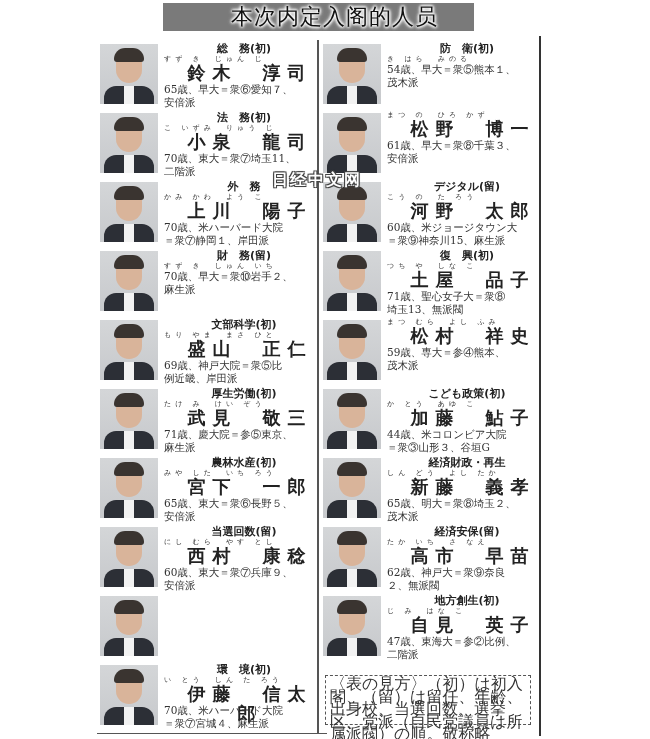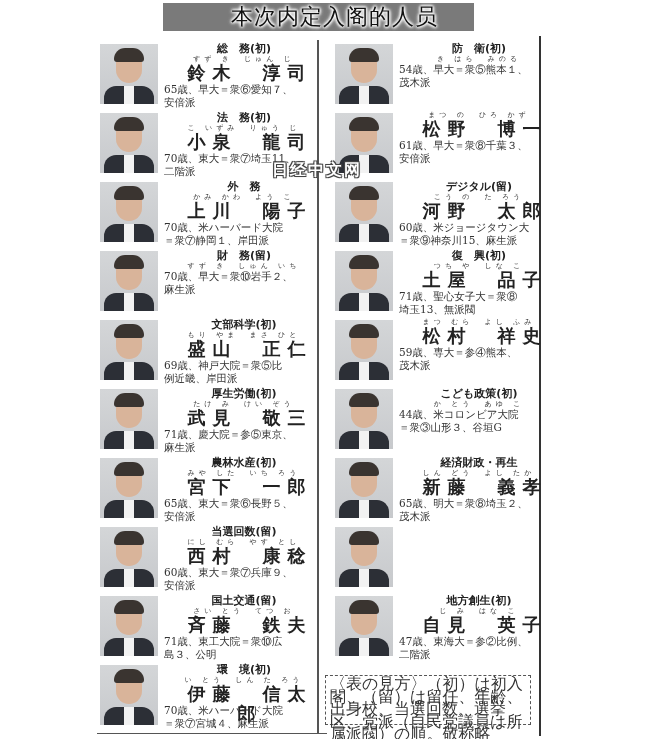--- a/index.html
+++ b/index.html
@@ -4,39 +4,39 @@
 <style>
   html, body { margin:0; padding:0; }
   body { width:650px; height:739px; background:#ffffff; position:relative; overflow:hidden;
          font-family:"DejaVu Serif","Liberation Serif",serif; color:#222; }
   .title-bar { position:absolute; left:163px; top:3px; width:311px; height:28px; background:#7a7a7a; }
   .title-text { position:absolute; left:0; right:0; top:0; height:28px; line-height:28px; text-align:center;
         font-family:"DejaVu Sans","Liberation Sans",sans-serif; font-size:22px; color:#111;
         text-shadow: 0 0 3px #fff, 0 0 3px #fff, 0 0 3px #fff, 0 0 4px #fff, 0 0 4px #fff; letter-spacing:1px;margin-left:32px; }
   .col { position:absolute; top:42px; width:222px; }
   .col-left { left:100px; }
-  .col-right { left:335px; }
+  .col-right { left:323px; }
   .divider { position:absolute; left:317px; top:40px; width:2px; height:693px; background:#555; }
   .right-edge { position:absolute; left:539px; top:36px; width:2px; height:700px; background:#333; }
   .bottom-line { position:absolute; left:97px; top:733px; width:230px; height:1px; background:#555; }
   .entry { position:relative; height:69px; }
   .photo { position:absolute; left:0; top:2px; width:58px; height:60px; background:linear-gradient(#d4d6d8,#c7c9cc); overflow:hidden; }
   .photo .head { position:absolute; left:16px; top:7px; width:26px; height:32px; border-radius:13px 13px 14px 14px; background:#d9b49a; }
   .photo .hair { position:absolute; left:14px; top:4px; width:30px; height:14px; border-radius:15px 15px 4px 4px; background:#3a3430; }
   .photo .body { position:absolute; left:4px; top:42px; width:50px; height:24px; border-radius:12px 12px 0 0; background:#2c2f36; }
   .photo .shirt { position:absolute; left:24px; top:42px; width:10px; height:20px; background:#f2f2f2; }
   .text { position:absolute; left:64px; top:0; width:160px; }
   .post { text-align:center; font-size:11px; font-weight:bold; height:13px; line-height:13px;
           font-family:"DejaVu Sans","Liberation Sans",sans-serif; }
-  .ruby { text-align:center; font-size:7px; height:8px; line-height:8px; letter-spacing:4px; color:#333; }
+  .ruby { font-size:7px; height:8px; line-height:8px; letter-spacing:4px; color:#333; }
   .name { text-align:center; font-size:18px; height:20px; line-height:20px; letter-spacing:7px; font-weight:bold;margin-left:12px; }
   .bio { font-size:10.5px; line-height:13px; color:#333; white-space:pre-line; }
   .note { position:absolute; left:325px; top:675px; width:206px; height:50px; border:1px dashed #555;
           font-size:16px; line-height:12.6px; padding:2px 4px; box-sizing:border-box; color:#333; }
-  .watermark { position:absolute; left:272px; top:160px; font-family:Liberation Sans, sans-serif;
+  .watermark { position:absolute; left:272px; top:170px; font-family:Liberation Sans, sans-serif;
           font-size:16px; font-weight:bold; color:#fff; letter-spacing:2px;
           text-shadow:0 0 2px #444, 1px 1px 0 #444, -1px -1px 0 #444, 1px -1px 0 #444, -1px 1px 0 #444; }
 </style>
 </head>
 <body>
 
 <div class="title-bar">
   <div class="title-text">本次内定入阁的人员</div>
 </div>
 
@@ -164,27 +164,20 @@
 安倍派</div>
     </div>
   </div>
     <div class="entry">
     <div class="photo">
       <div class="body"></div>
         <div class="shirt"></div>
         <div class="head"></div>
         <div class="hair"></div>
     </div>
-    <div class="text">
-      <div class="post">国土交通(留)</div>
-      <div class="ruby">さい とう　てつ お</div>
-      <div class="name">斉藤　鉄夫</div>
-      <div class="bio">71歳、東工大院＝衆⑩広
-島３、公明</div>
-    </div>
   </div>
     <div class="entry">
     <div class="photo">
       <div class="body"></div>
         <div class="shirt"></div>
         <div class="head"></div>
         <div class="hair"></div>
     </div>
     <div class="text">
       <div class="post">環　境(初)</div>
@@ -271,20 +264,21 @@
     <div class="entry">
     <div class="photo">
       <div class="body"></div>
         <div class="shirt"></div>
         <div class="head"></div>
         <div class="hair"></div>
     </div>
     <div class="text">
       <div class="post">こども政策(初)</div>
       <div class="ruby">か とう　あゆ こ</div>
+      <div class="name">加藤　鮎子</div>
       <div class="bio">44歳、米コロンビア大院
 ＝衆③山形３、谷垣G</div>
     </div>
   </div>
     <div class="entry">
     <div class="photo">
       <div class="body"></div>
         <div class="shirt"></div>
         <div class="head"></div>
         <div class="hair"></div>
@@ -297,20 +291,27 @@
 茂木派</div>
     </div>
   </div>
     <div class="entry">
     <div class="photo">
       <div class="body"></div>
         <div class="shirt"></div>
         <div class="head"></div>
         <div class="hair"></div>
     </div>
+    <div class="text">
+      <div class="post">経済安保(留)</div>
+      <div class="ruby">たか いち　さ なえ</div>
+      <div class="name">高市　早苗</div>
+      <div class="bio">62歳、神戸大＝衆⑨奈良
+２、無派閥</div>
+    </div>
   </div>
     <div class="entry">
     <div class="photo">
       <div class="body"></div>
         <div class="shirt"></div>
         <div class="head"></div>
         <div class="hair"></div>
     </div>
     <div class="text">
       <div class="post">地方創生(初)</div>

